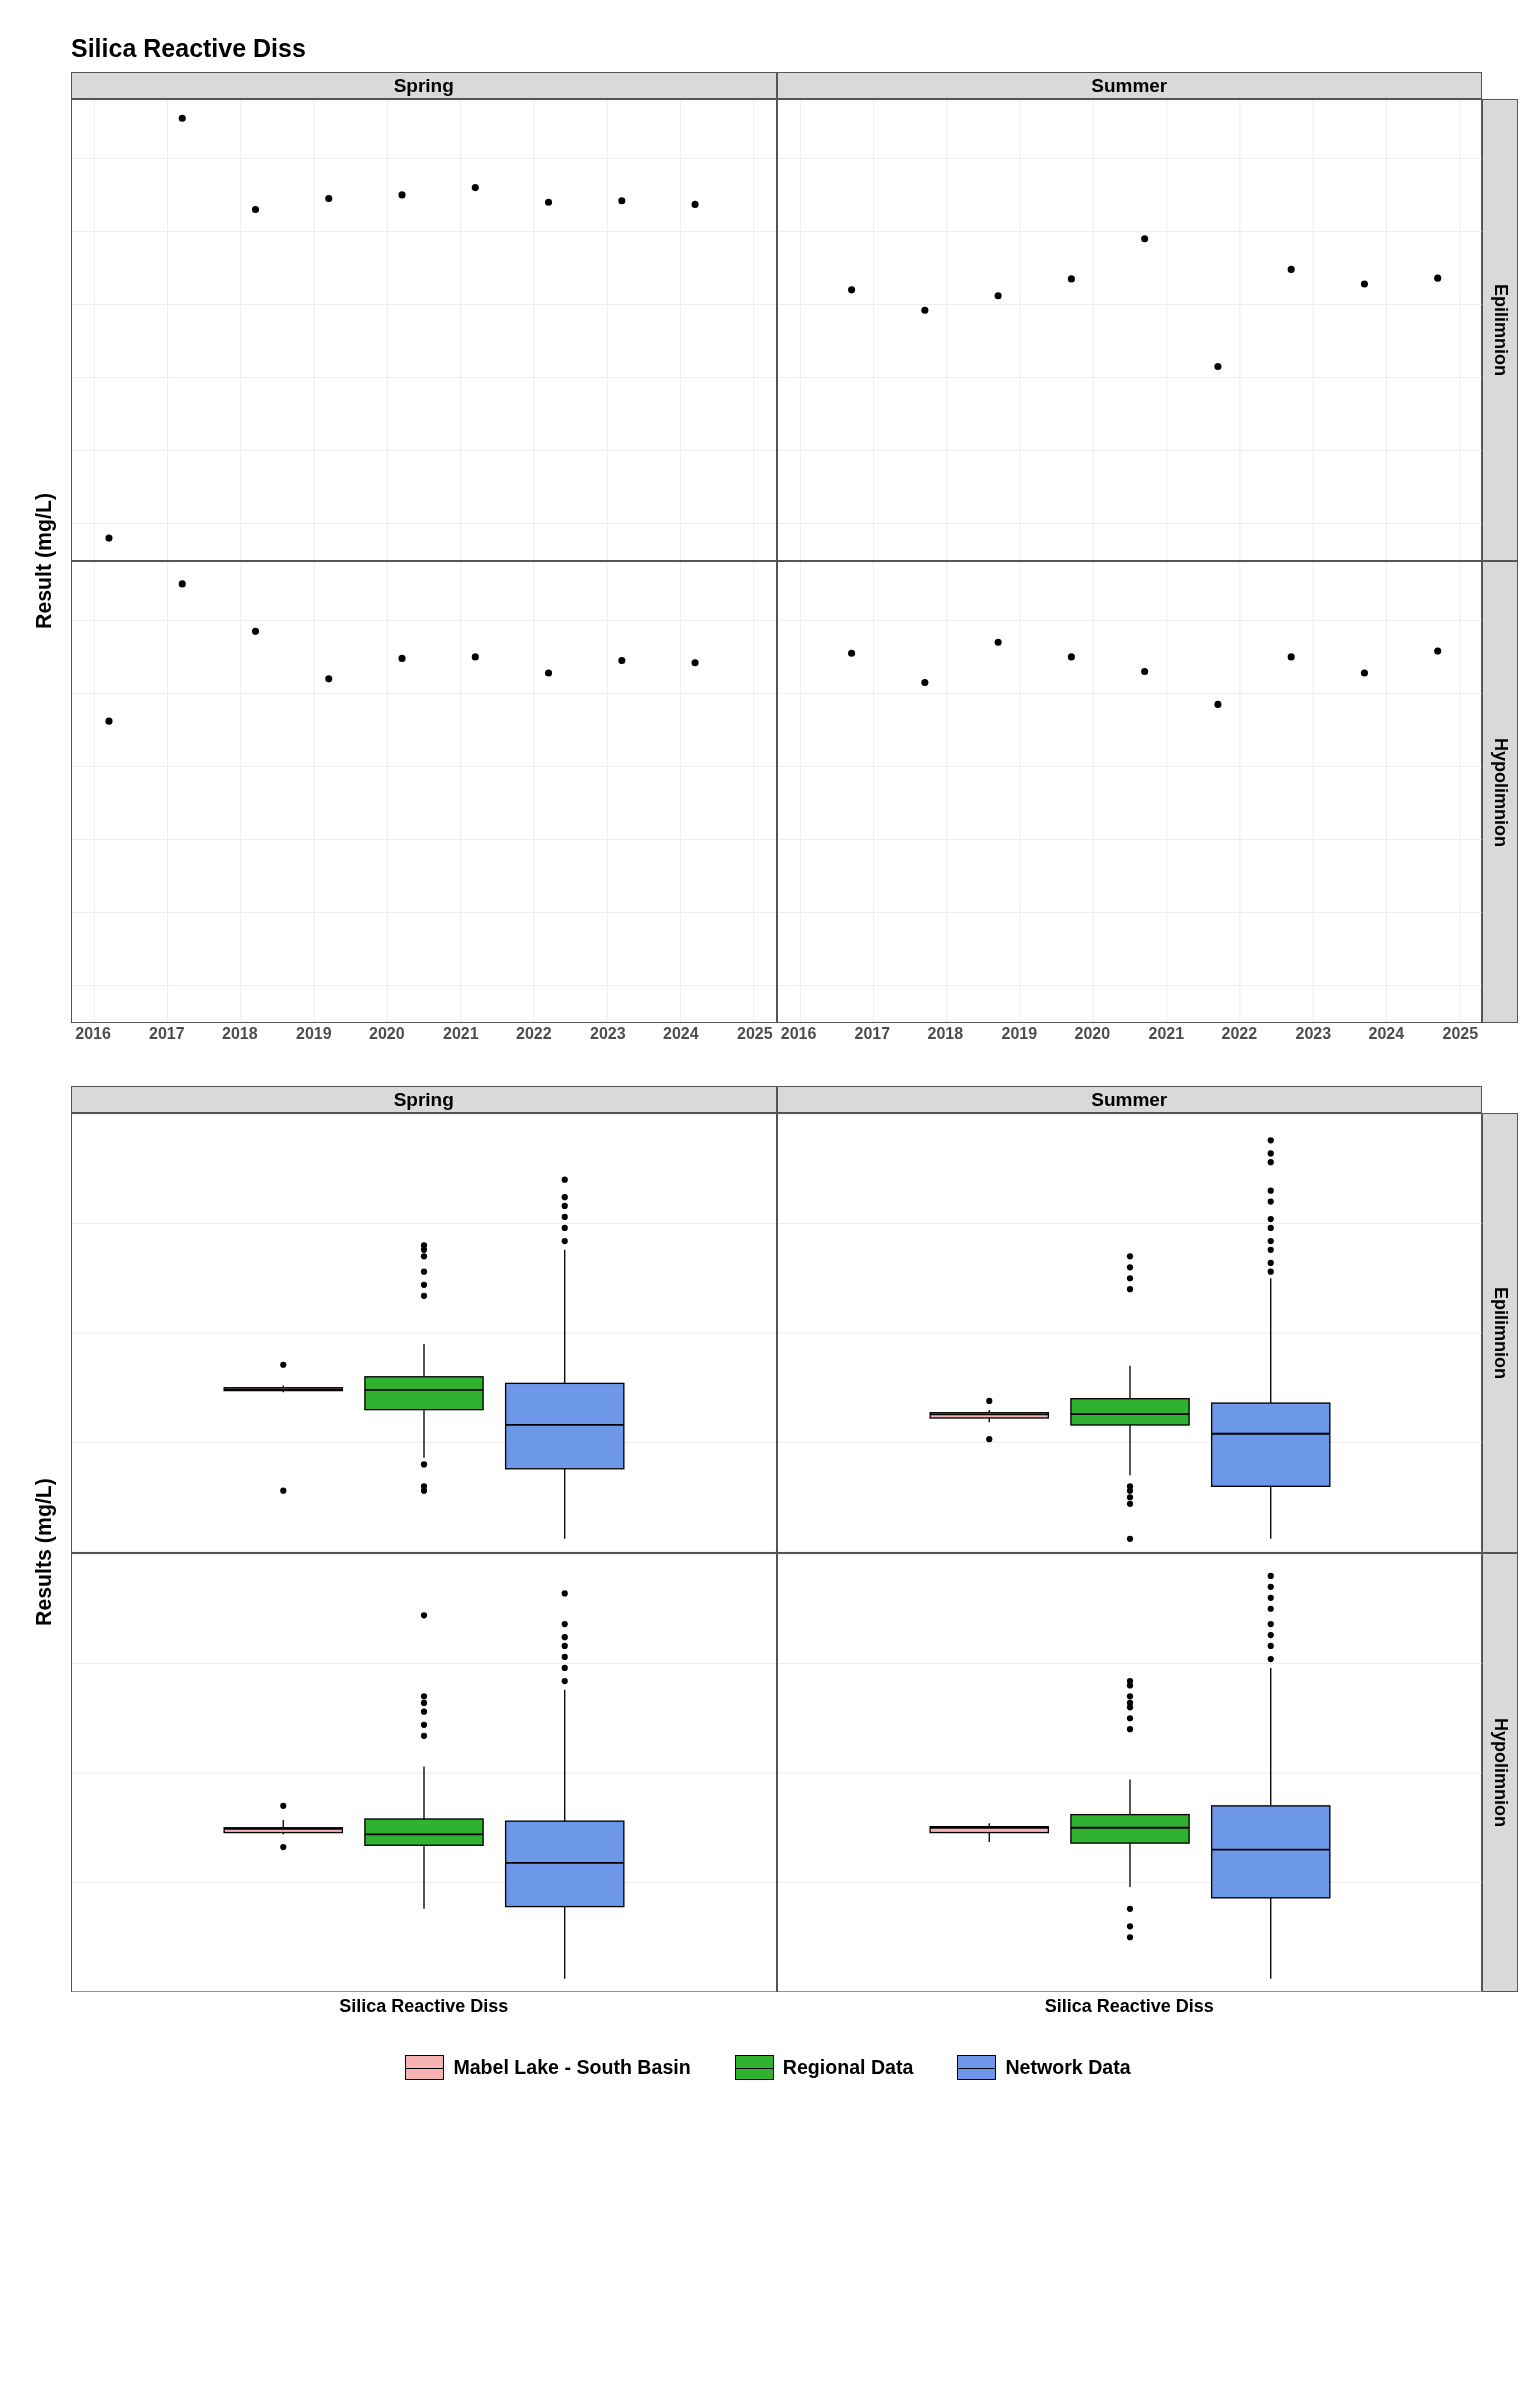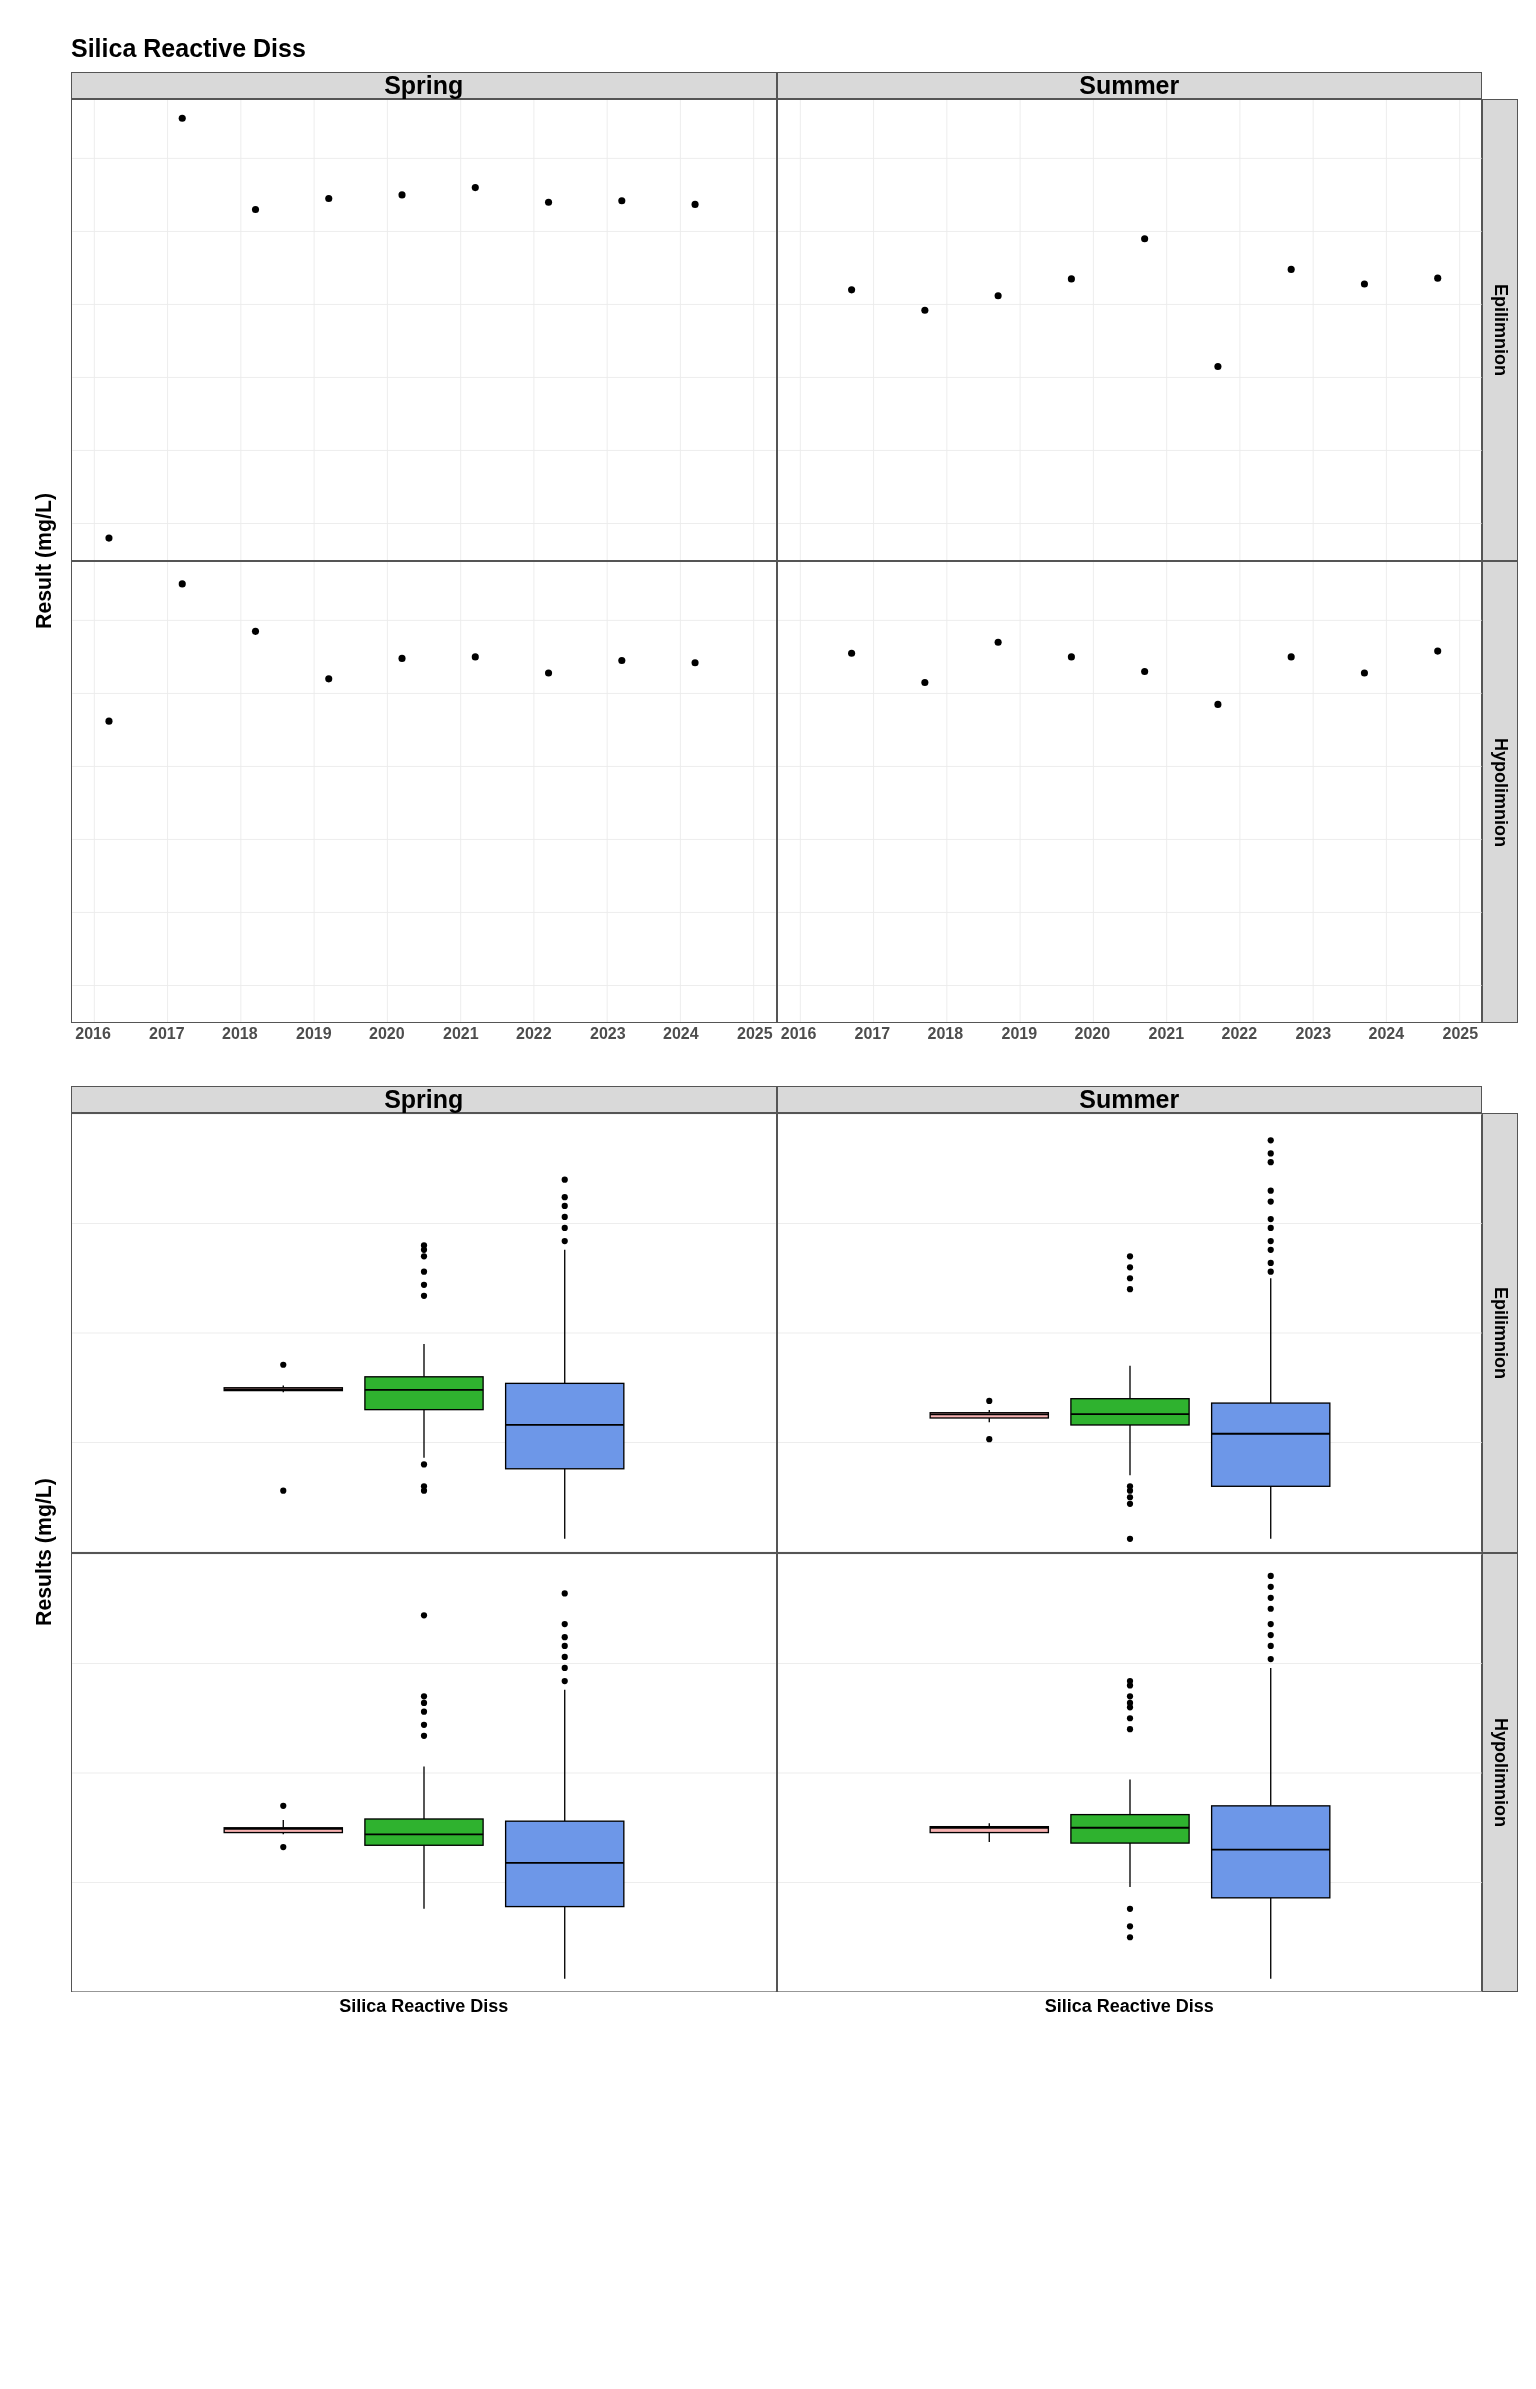--- a/index.html
+++ b/index.html
@@ -21,21 +21,21 @@
   .facet-grid {
     display: grid;
     grid-template-columns: 53px 1fr 1fr 36px;
     grid-template-rows: 27px 1fr 1fr 27px;
     gap: 0;
     margin-bottom: 36px;
   }
   .facet-col-header {
     background: #d9d9d9;
     border: 0.9px solid #555;
-    font-size: 25px;
+    font-size: 19px;
     display: flex;
     align-items: center;
     justify-content: center;
   }
   .facet-row-header {
     background: #d9d9d9;
     border: 0.9px solid #555;
     font-size: 18px;
     writing-mode: vertical-rl;
     display: flex;
@@ -442,15 +442,29 @@
     <div class="facet-row-header">Hypolimnion</div>
 
     <div style="grid-column:1"></div>
     <div class="x-axis-row">
       <div class="x-axis-cell" style="text-align:center;font-size:18px;padding-top:3.6px">Silica Reactive Diss</div>
       <div class="x-axis-cell" style="text-align:center;font-size:18px;padding-top:3.6px">Silica Reactive Diss</div>
     </div>
     <div></div>
   </div>
 
+  <div class="legend">
+    <div class="legend-item">
+      <div class="legend-swatch" id="sw0" style="background: rgb(247, 178, 178);"></div>
+      <span>Mabel Lake - South Basin</span>
+    </div>
+    <div class="legend-item">
+      <div class="legend-swatch" id="sw1" style="background: rgb(47, 178, 47);"></div>
+      <span>Regional Data</span>
+    </div>
+    <div class="legend-item">
+      <div class="legend-swatch" id="sw2" style="background: rgb(109, 151, 232);"></div>
+      <span>Network Data</span>
+    </div>
+  </div>
 
 </div>
 
 
 </body></html>

